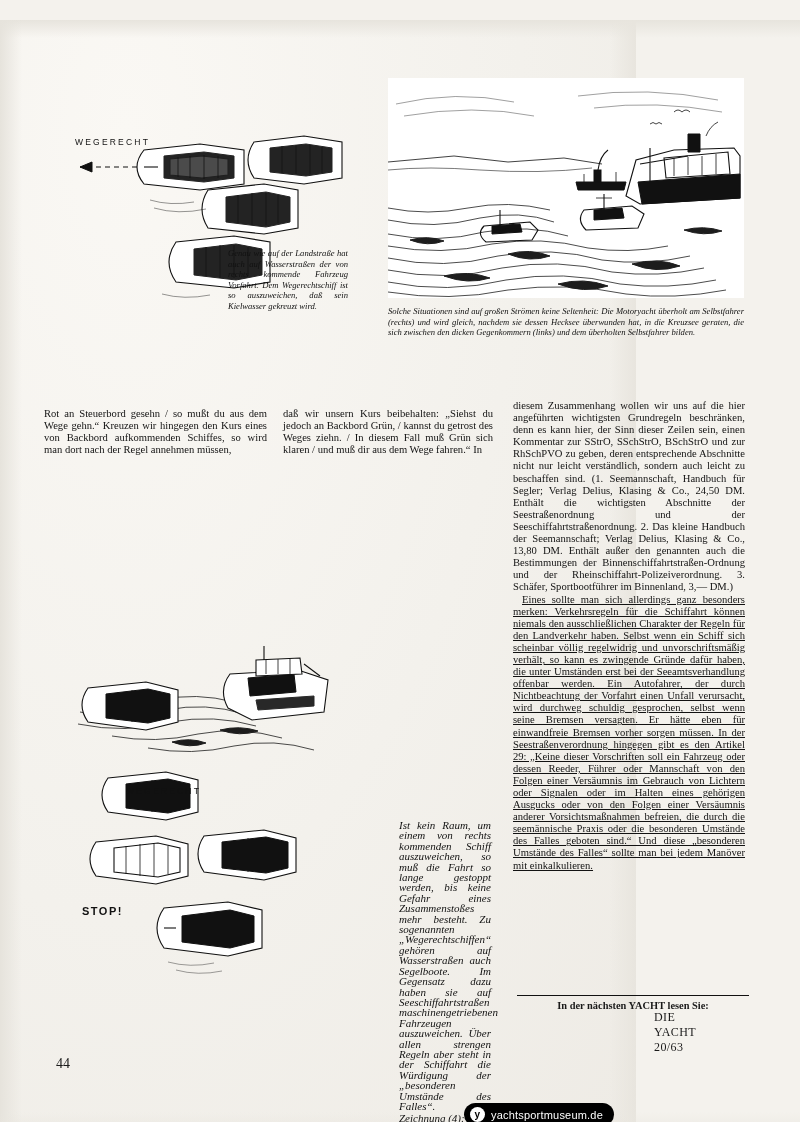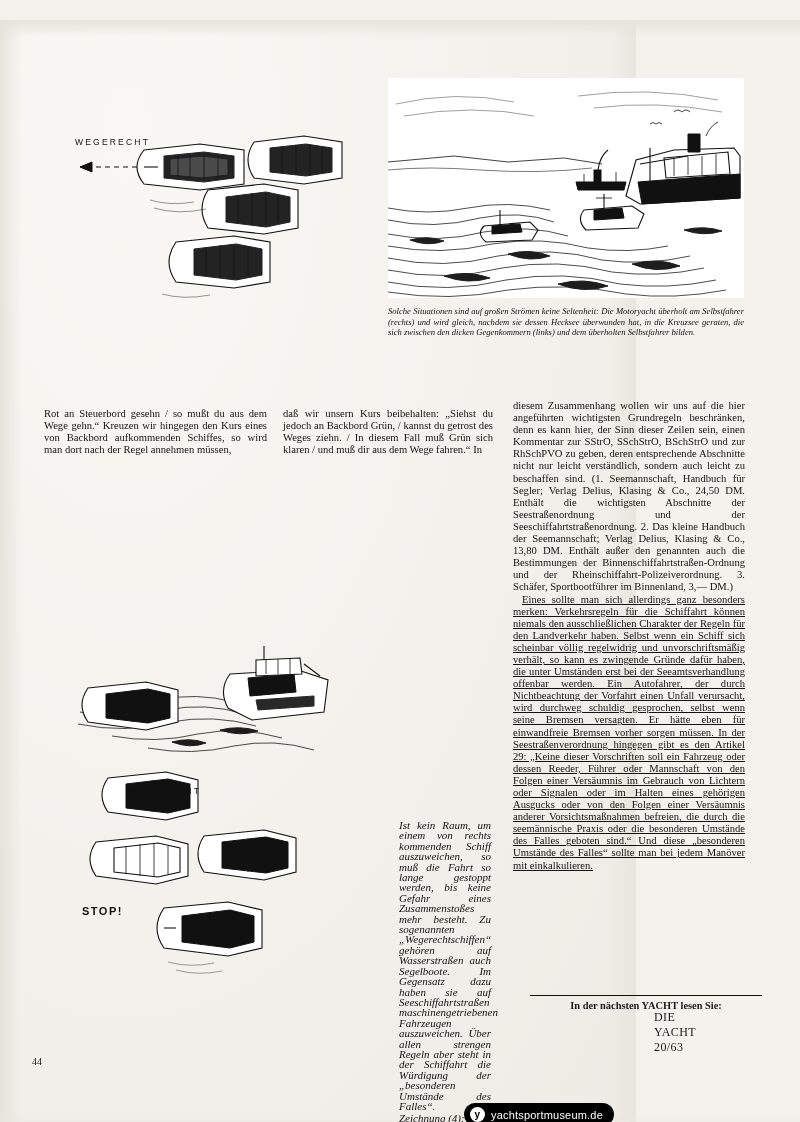--- a/index.html
+++ b/index.html
@@ -78,32 +78,32 @@
   }
   .cap-bottom .sig{display:block;text-align:left;margin-top:2px;}
 
   .stop-label{
     position:absolute;left:82px;top:885px;
     font-family:"Liberation Sans", sans-serif;
     font-size:11px;letter-spacing:1.5px;font-weight:bold;color:#111;
   }
 
   
-  .teaser{position:absolute;left:530px;top:975px;width:232px;text-align:center;}
+  .teaser{position:absolute;left:517px;top:975px;width:232px;text-align:center;}
   .teaser .rule{border-top:1px solid #111;margin:0 0 4px 0;}
   .teaser h4{
     margin:0 0 5px 0;font-size:10.4px;font-weight:bold;
     font-family:"Liberation Serif", serif;
   }
   .teaser p{
     margin:0;font-style:italic;font-size:9.3px;line-height:11px;text-align:center;
   }
 
   
-  .folio{position:absolute;left:32px;top:1036px;font-size:10px;}
+  .folio{position:absolute;left:56px;top:1036px;font-size:14px;}
   .issue{position:absolute;left:654px;top:990px;font-size:12px;letter-spacing:.4px;}
 
   .watermark{
     position:absolute;right:22px;bottom:16px;
     display:flex;align-items:center;gap:6px;
     background:#000;color:#fff;border-radius:13px;
     padding:4px 11px 4px 6px;
     font-family:"Liberation Sans", sans-serif;
     font-size:11px;letter-spacing:.2px;
   }
@@ -163,20 +163,21 @@
         <path class="blk" d="M136 177 L178 172 L204 177 L204 203 L178 208 L136 203 Z" opacity="0.92"></path>
         <path class="ln-t" d="M148 175 L148 204 M162 173 L162 206 M176 173 L176 206 M190 175 L190 204"></path>
       </g>
 
       <path class="ln-t" d="M92 128 q20 6 44 2 M96 136 q24 7 52 1 M104 222 q22 6 48 1" opacity="0.55"></path>
     </svg>
   </div>
 
   <div class="wegerecht-label" style="left:75px;top:117px;">WEGERECHT</div>
 
+  <div class="cap cap-left">Genau wie auf der Landstraße hat auch auf Wasserstraßen der von rechts kommende Fahrzeug Vorfahrt. Dem Wegerechtschiff ist so auszuweichen, daß sein Kielwasser gekreuzt wird.</div>
 
   <div class="fig-right">
     <svg width="356" height="220" viewBox="0 0 356 220">
       <rect x="0" y="0" width="356" height="220" fill="#fff"></rect>
 
       <path class="ln-t" d="M8 26 q60 -14 118 -2 M16 38 q70 -12 130 0 M190 18 q70 -10 140 4 M206 30 q62 -8 128 4" opacity="0.5"></path>
 
       <path class="ln-t" d="M286 34 q4 -4 8 0 q4 -4 8 0 M262 46 q3 -3 6 0 q3 -3 6 0"></path>
 
       <path class="ln-t" d="M0 84 L66 78 L120 84 L176 80 L214 86"></path>

